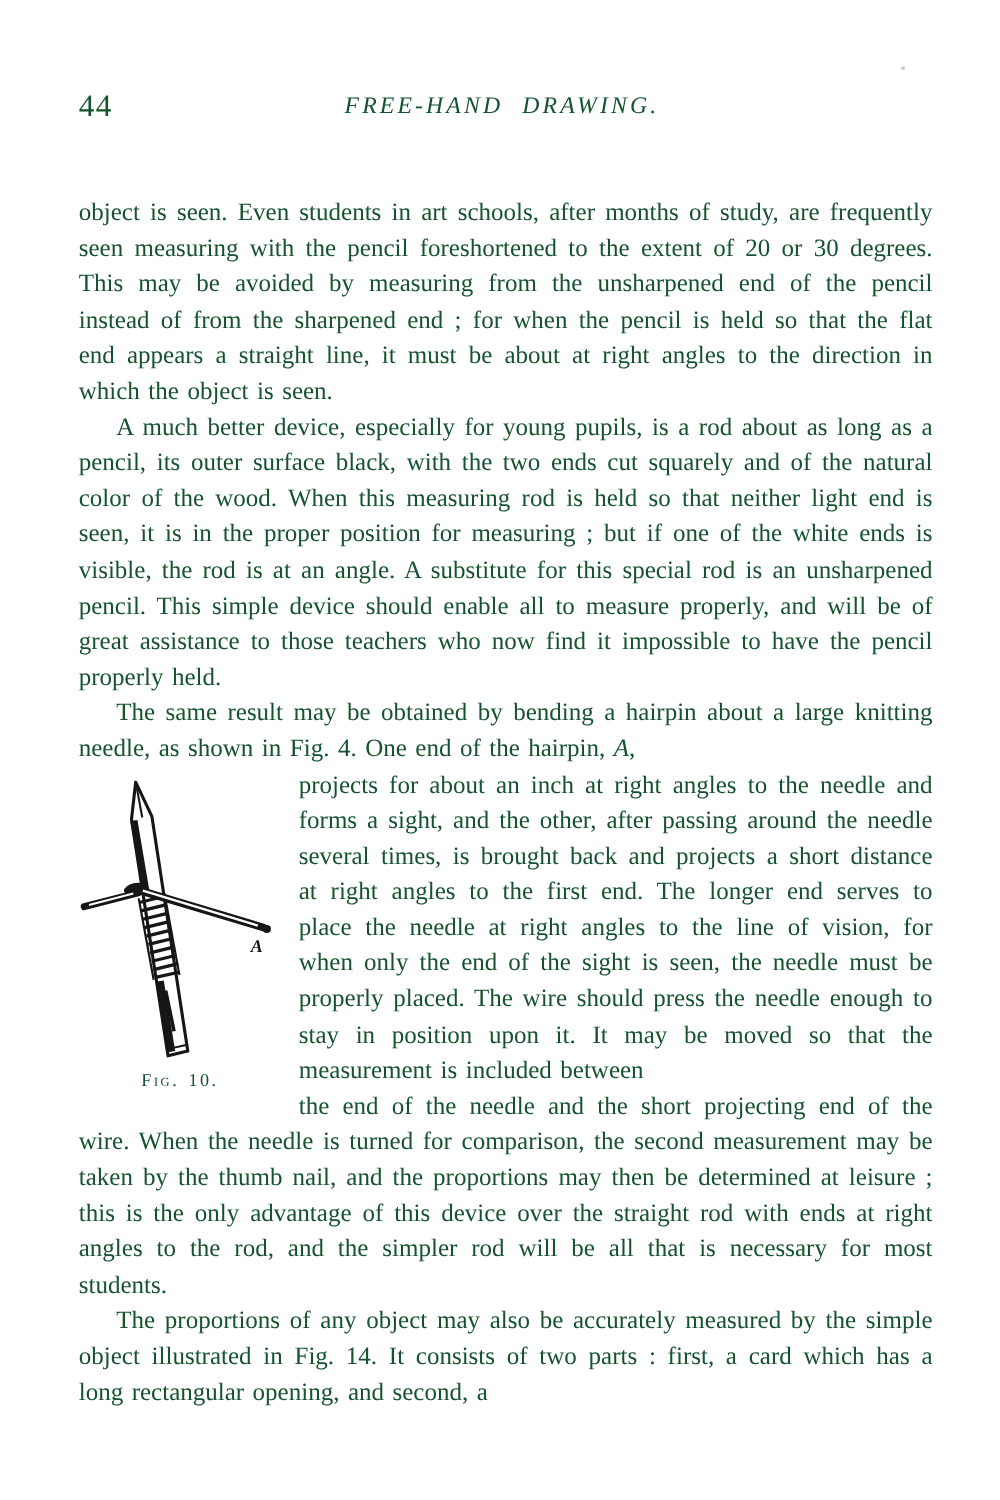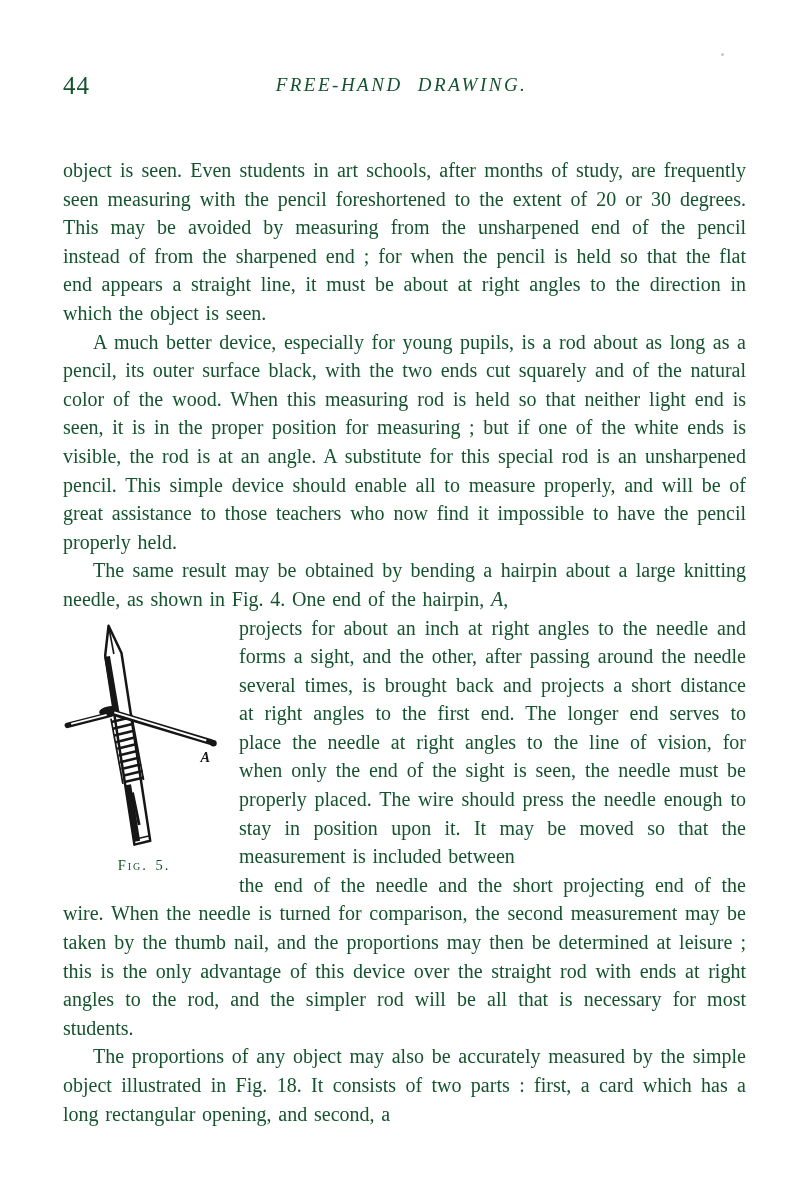--- a/index.html
+++ b/index.html
@@ -117,29 +117,29 @@
             <circle cx="156.5" cy="128.6" r="3.4" fill="#161616"></circle>
           </g>
 
           <g>
             <path d="M49,98.5 L4,110" fill="none" stroke="#161616" stroke-width="5.8" stroke-linecap="round"></path>
             <path d="M45,99 L8,108.5" fill="none" stroke="#ffffff" stroke-width="1.8"></path>
           </g>
 
           <text x="143" y="148" font-size="15" font-style="italic" font-weight="bold" font-family="Liberation Serif, DejaVu Serif, serif" fill="#161616">A</text>
         </svg>
-        <div class="figcaption">Fig. 5.</div>
+        <div class="figcaption">Fig. 10.</div>
       </div>
 
       <p>projects for about an inch at right angles to the needle and forms a sight, and the other, after passing around the needle several times, is brought back and projects a short distance at right angles to the first end.  The longer end serves to place the needle at right angles to the line of vision, for when only the end of the sight is seen, the needle must be properly placed.  The wire should press the needle enough to stay in position upon it.  It may be moved so that the measurement is included between</p>
       <p>the end of the needle and the short projecting end of the wire. When the needle is turned for comparison, the second measurement may be taken by the thumb nail, and the proportions may then be determined at leisure ; this is the only advantage of this device over the straight rod with ends at right angles to the rod, and the simpler rod will be all that is necessary for most students.</p>
 
     </div>
 
-    <p class="indent">The proportions of any object may also be accurately measured by the simple object illustrated in Fig. 18.  It consists of two parts : first, a card which has a long rectangular opening, and second, a</p>
+    <p class="indent">The proportions of any object may also be accurately measured by the simple object illustrated in Fig. 14.  It consists of two parts : first, a card which has a long rectangular opening, and second, a</p>
 
   </div>
 
   <svg class="stray-squiggle" width="52" height="26" viewBox="0 0 52 26" xmlns="http://www.w3.org/2000/svg">
     <path d="M2,6 C9,2 15,2 21,6" fill="none" stroke="#8d8d8d" stroke-width="1.6"></path>
     <path d="M21,6 C27,10 33,16 38,22" fill="none" stroke="#4f4f4f" stroke-width="2" stroke-dasharray="4 2.5"></path>
   </svg>
 
   <div class="stray-dot"></div>
 

